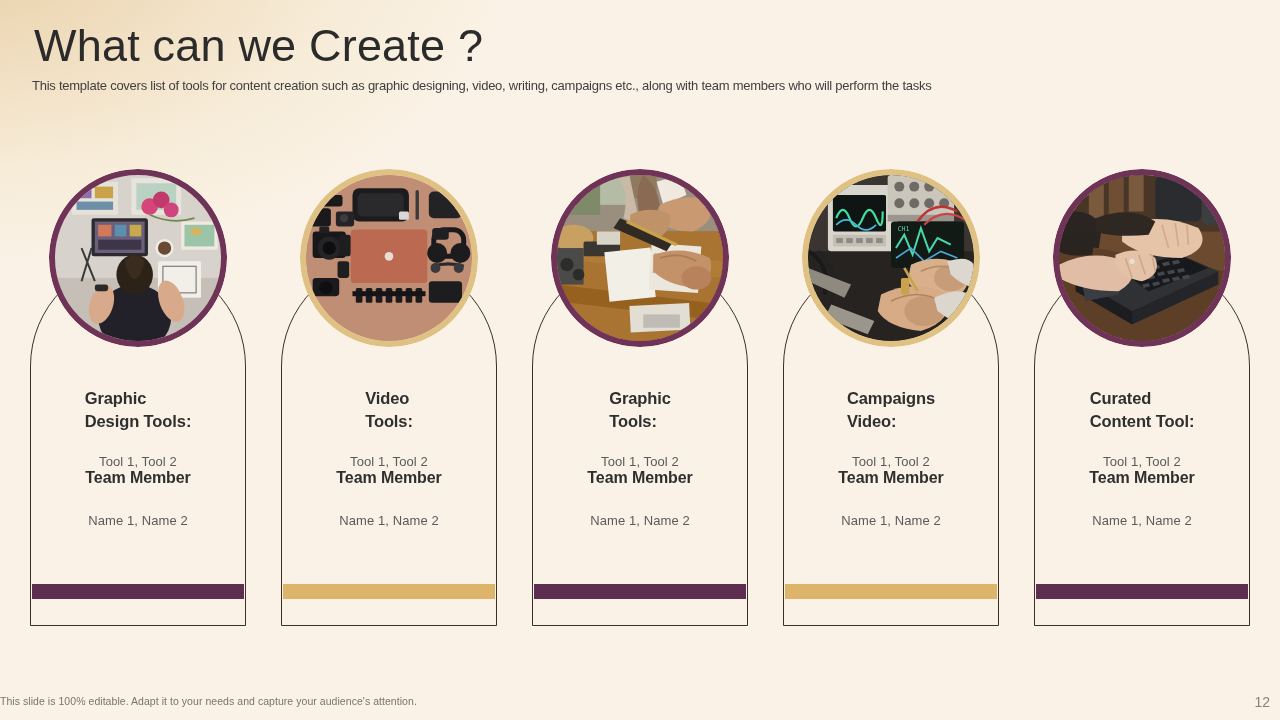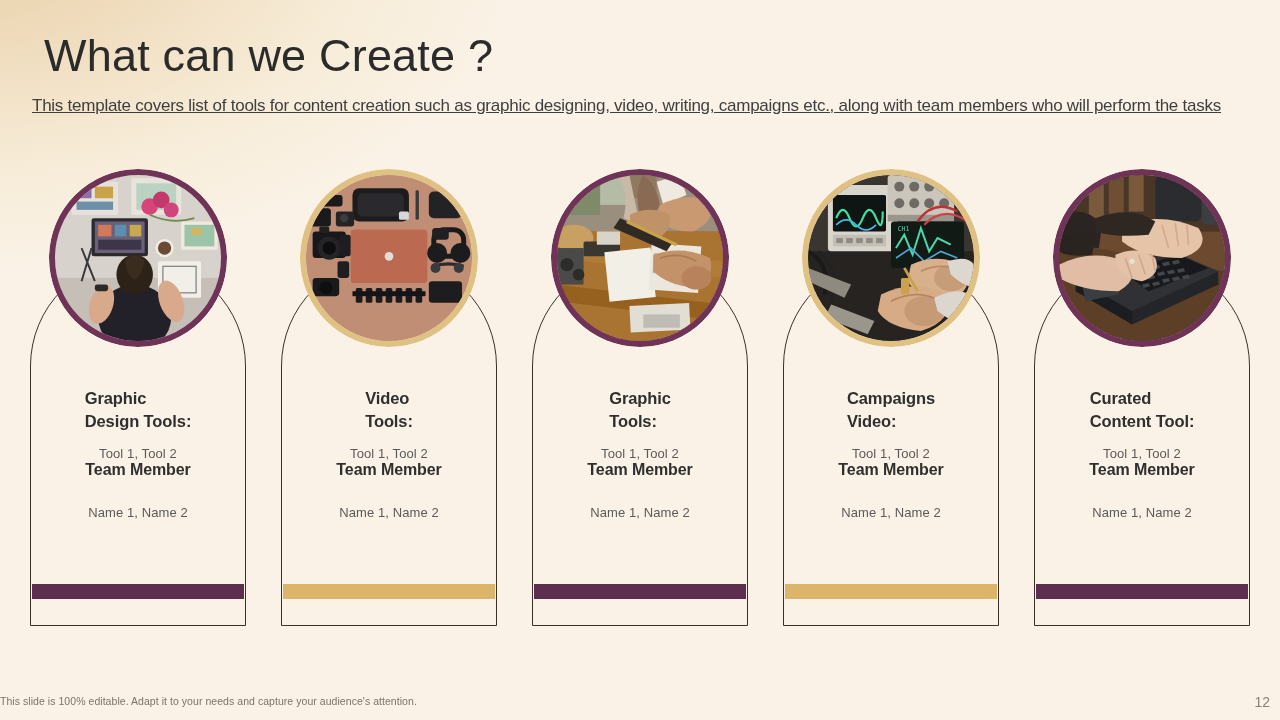--- a/index.html
+++ b/index.html
@@ -27,30 +27,29 @@
     left: 30px;
     top: 16px;
     width: 1200px;
   }
   .title {
     font-size: 45px;
     font-weight: 400;
     letter-spacing: 0.2px;
     color: #2b2b2b;
     line-height: 1.15;
-    margin: 14px;
+    margin: 4px;
     white-space: nowrap;
   }
   .subtitle {
     margin: 6px 0 0 2px;
-    font-size: 17px;
+    font-size: 13px;
     color: #3f3f3f;
     letter-spacing: -0.25px;
     white-space: nowrap;
-    text-decoration: underline;
   }
 
   
   .cards {
     position: absolute;
     left: 30px;
     top: 258px;
     width: 1220px;
     height: 368px;
     display: flex;
@@ -82,21 +81,21 @@
     text-align: left;
     line-height: 1.42;
     letter-spacing: -0.1px;
     margin: 18px 0 0 0;
     white-space: pre-line;
   }
   .card-tools {
     font-size: 13px;
     color: #5a5a5a;
     text-align: center;
-    margin-top: 12px;
+    margin-top: 20px;
     letter-spacing: 0.1px;
   }
   .card-role {
     font-size: 16px;
     font-weight: bold;
     color: #2f2f2f;
     text-align: center;
     letter-spacing: -0.1px;
   }
   .card-names {

